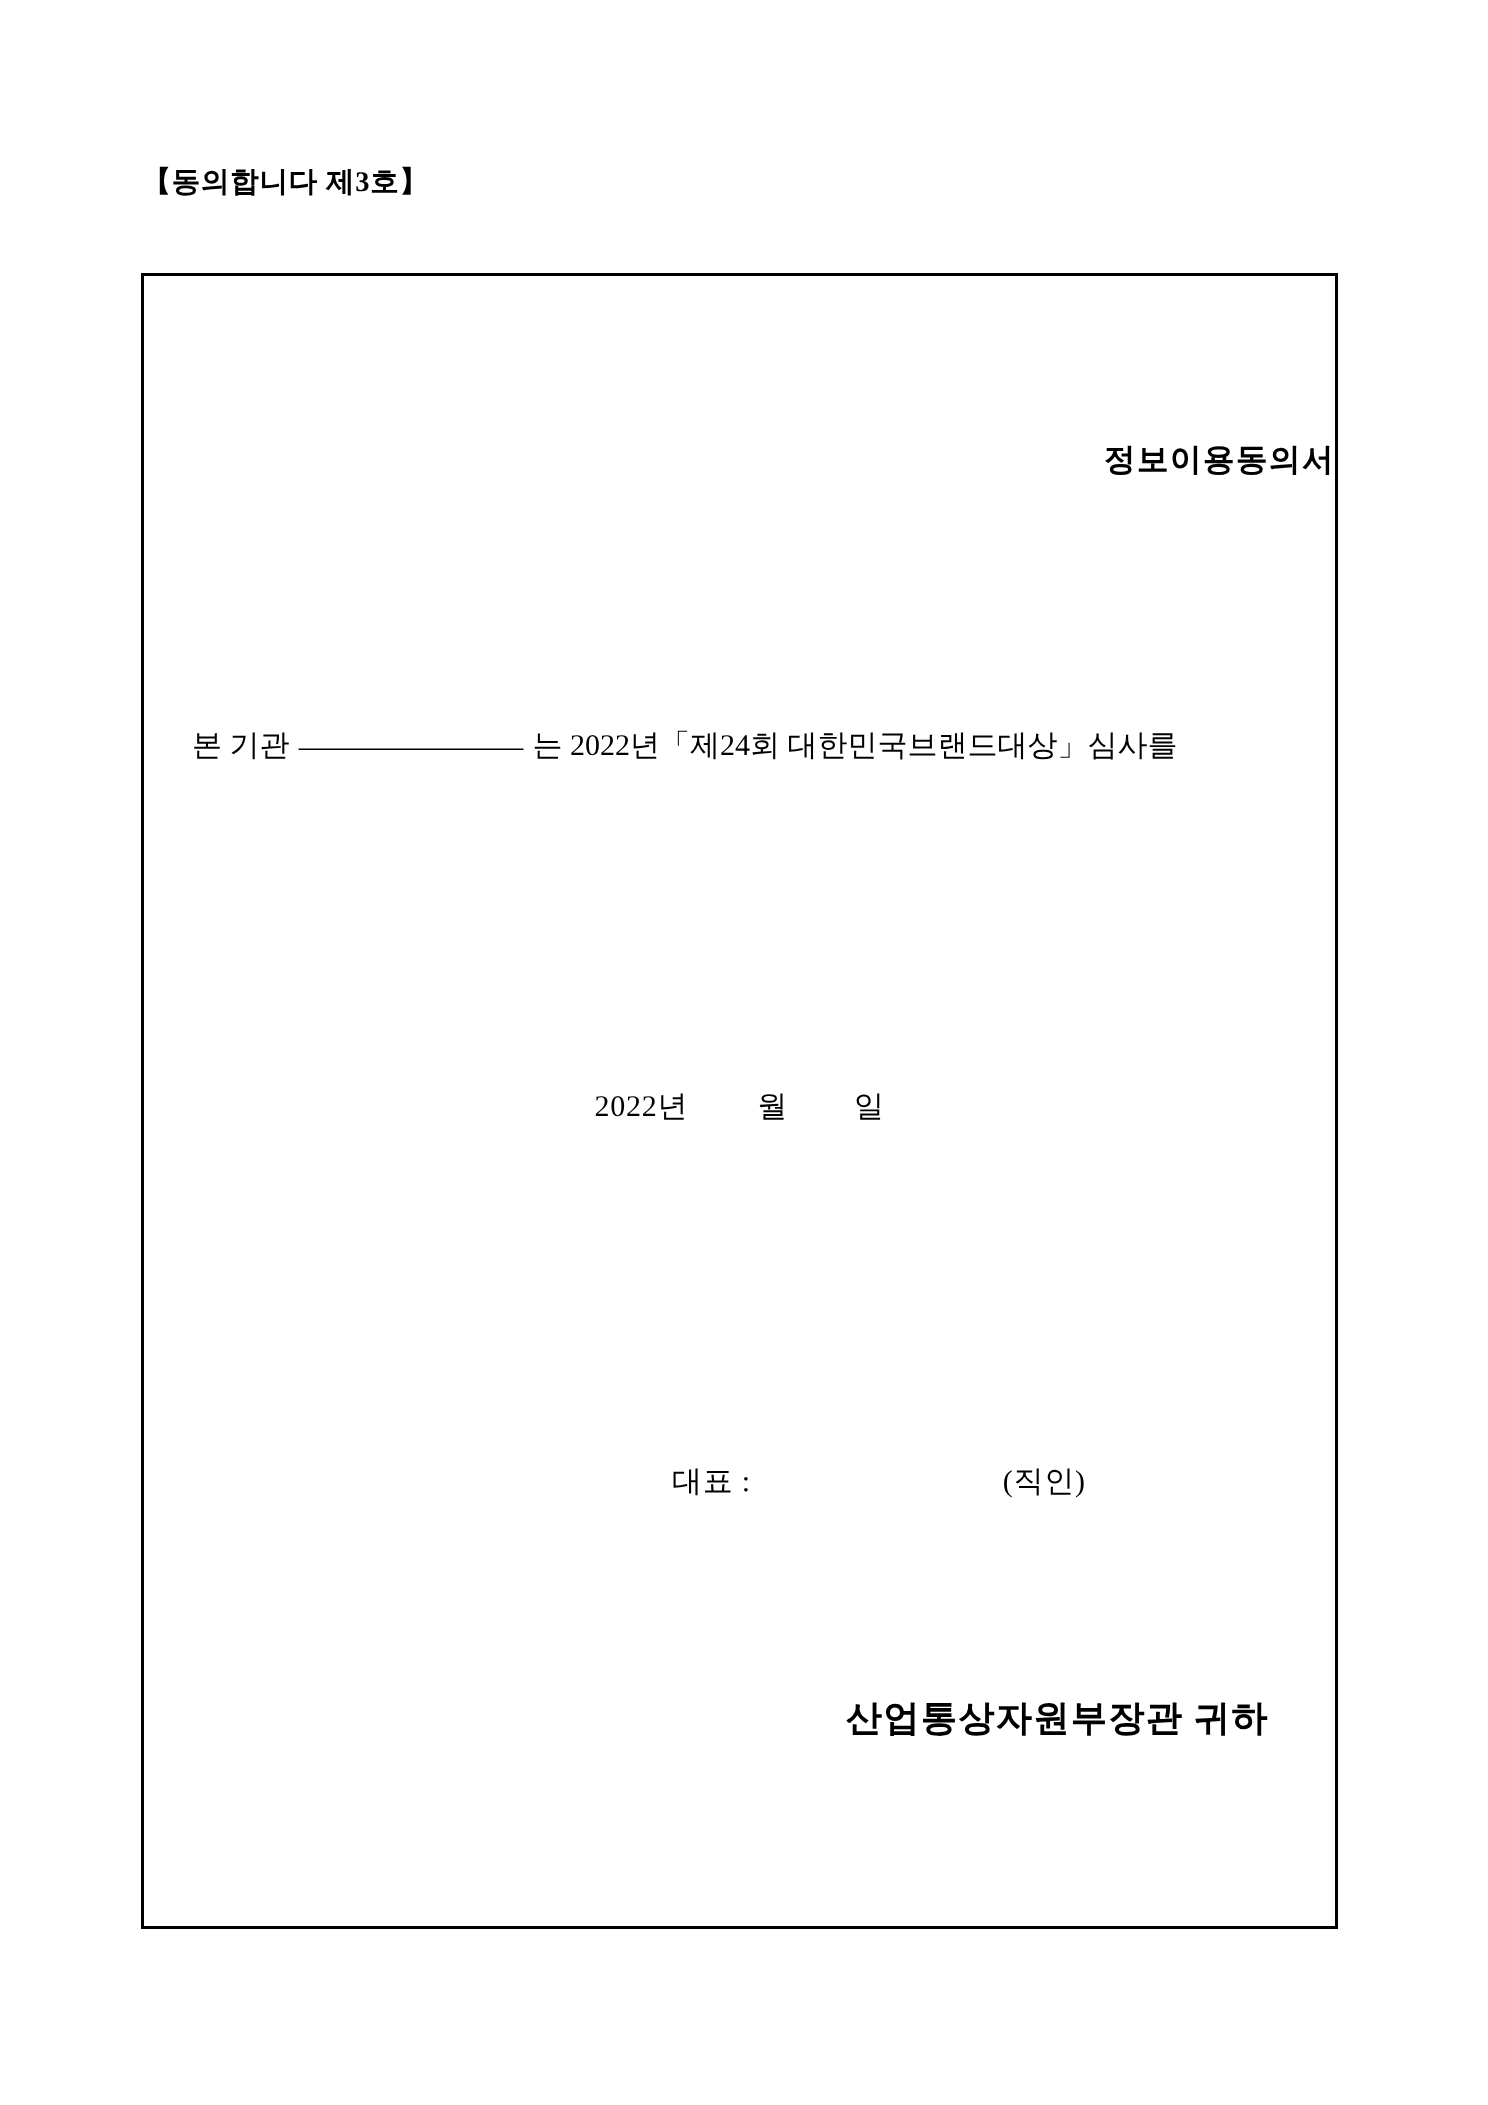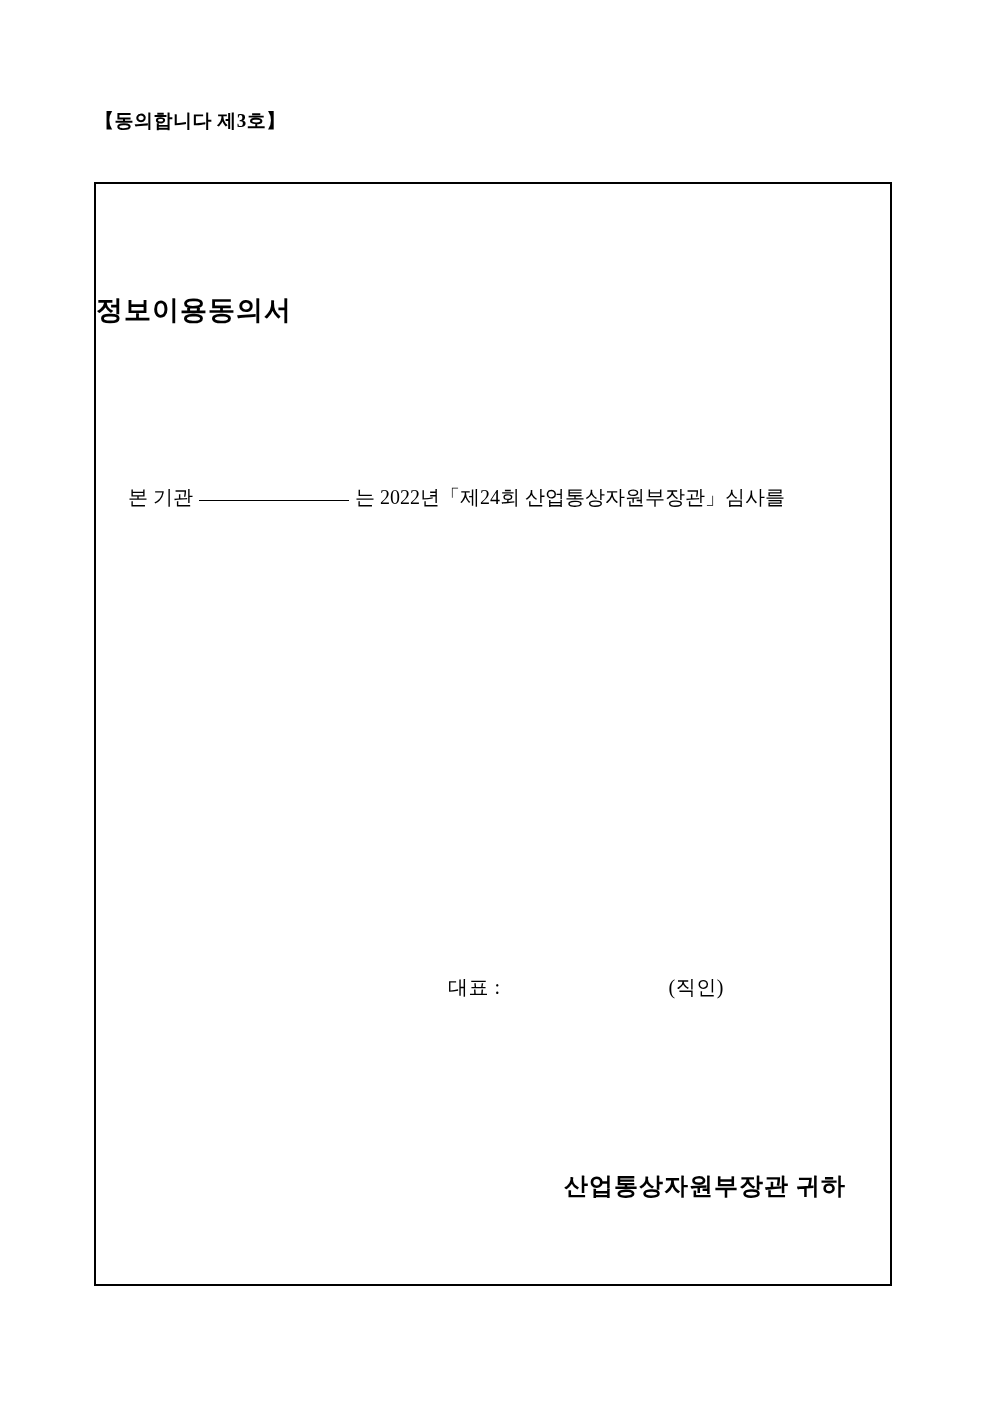--- a/index.html
+++ b/index.html
@@ -41,22 +41,22 @@
     height: 1104px;
     border: 2px solid #000000;
     box-sizing: border-box;
   }
 
   .doc-title {
     position: absolute;
     left: 0;
     right: 0;
     top: 108px;
-    text-align: left;
-    font-size: 27px;
+    text-align: right;
+    font-size: 21px;
     font-weight: bold;
     letter-spacing: 1px;
   }
 
   .body-block {
     position: absolute;
     left: 32px;
     right: 28px;
     top: 290px;
     font-size: 20px;
@@ -96,21 +96,21 @@
     top: 790px;
     font-size: 20px;
     letter-spacing: 0.5px;
     white-space: nowrap;
   }
   .rep-line .seal-gap { display:inline-block; width: 168px; }
 
   .addressee {
     position: absolute;
     right: 44px;
-    top: 986px;
+    top: 945px;
     font-size: 24px;
     font-weight: bold;
     letter-spacing: 1px;
     white-space: nowrap;
   }
 
   .page-number {
     position: absolute;
     left: 0;
     right: 0;
@@ -126,24 +126,27 @@
 <div class="page">
 
   <div class="form-tag">【동의합니다 제3호】</div>
 
   <div class="doc-box">
 
     <div class="doc-title">정보이용동의서</div>
 
     <div class="body-block">
       <div class="body-line">
-        <span>본 기관</span><span class="blank-line"></span><span>는 2022년「제24회 산업통상자원부장관」심사를</span>
+        <span>본 기관</span><span class="blank-line"></span><span>는 2022년「제24회 대한민국브랜드대상」심사를</span>
       </div>
     </div>
 
+    <div class="date-line">
+      <span>2022년</span><span class="gap-a"></span><span>월</span><span class="gap-b"></span><span>일</span>
+    </div>
 
     <div class="rep-line">
       <span>대표 :</span><span class="seal-gap"></span><span>(직인)</span>
     </div>
 
     <div class="addressee">산업통상자원부장관 귀하</div>
 
   </div>
 
 

